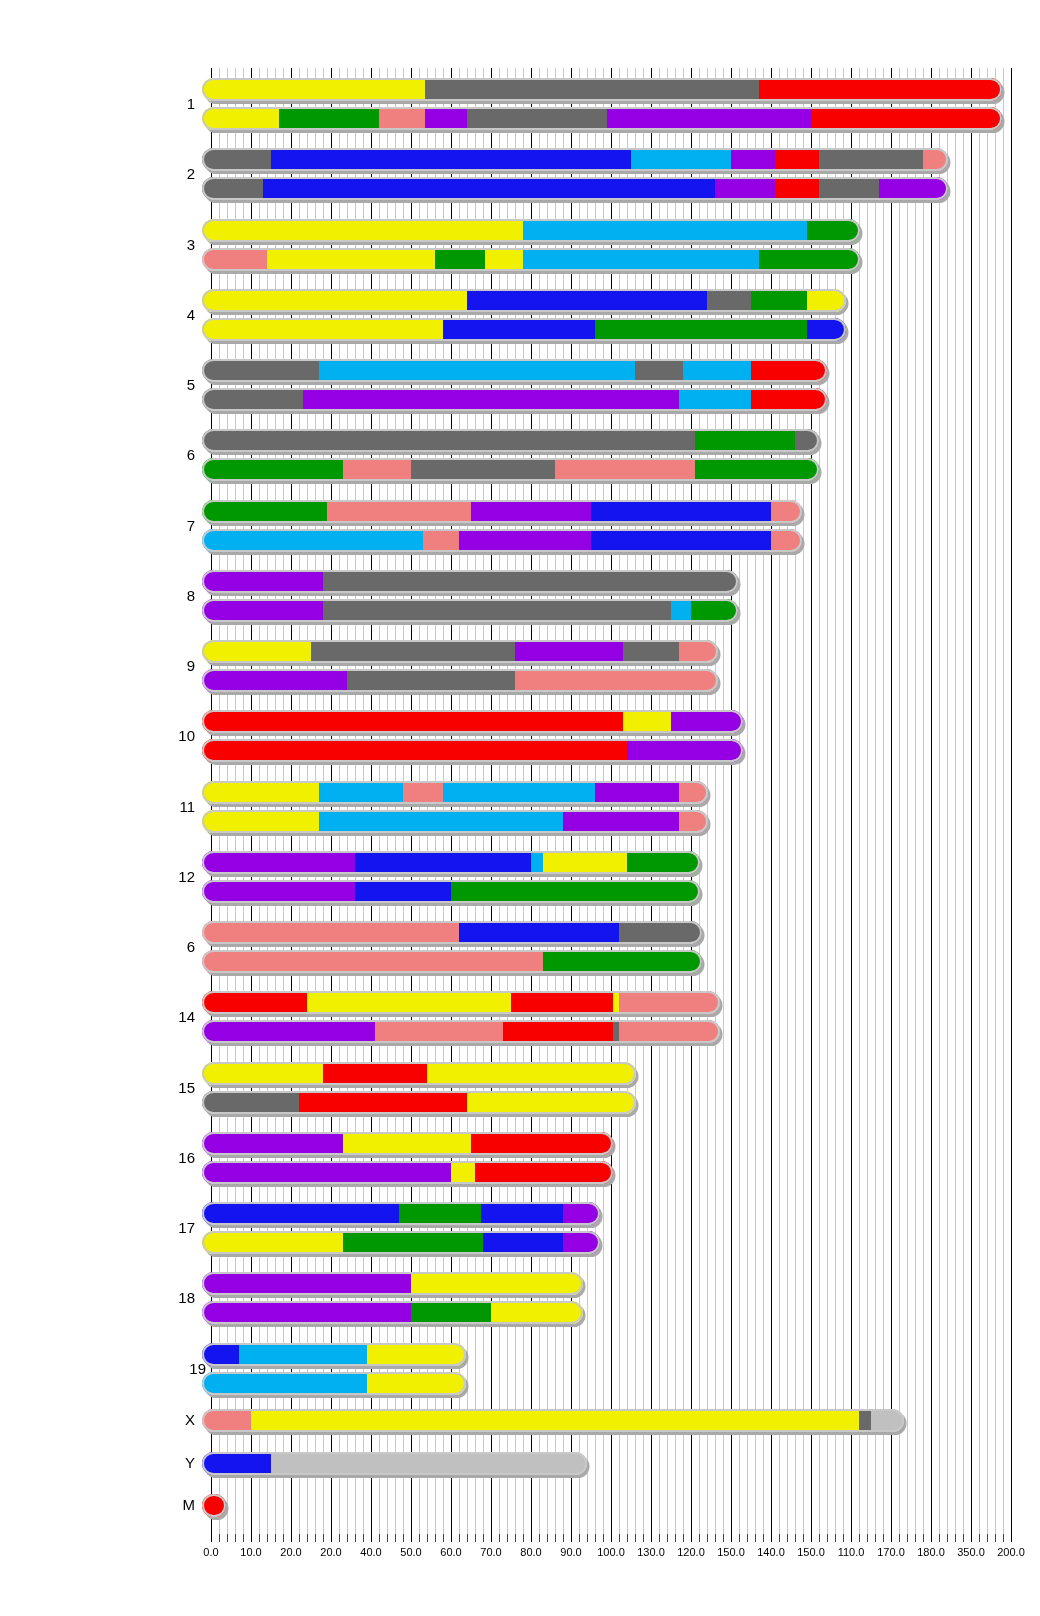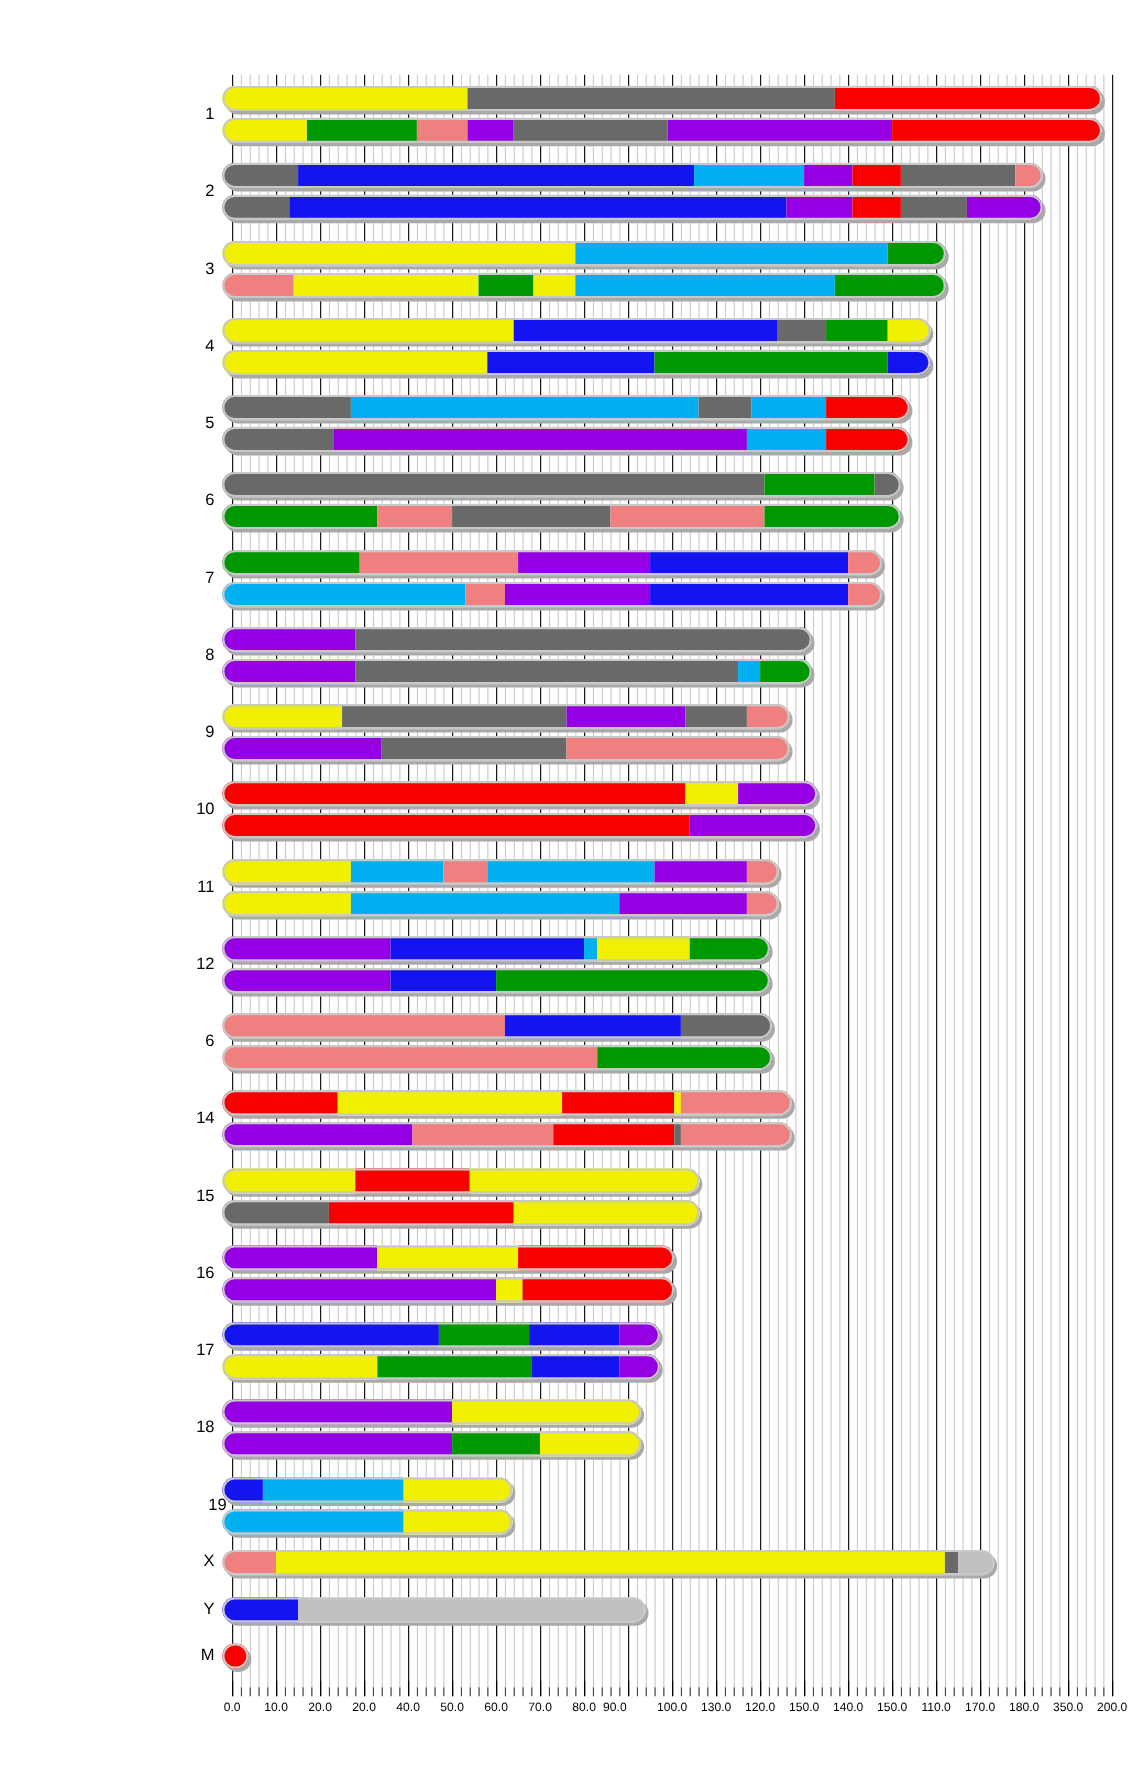--- a/index.html
+++ b/index.html
@@ -529,21 +529,21 @@
       <div class="tick" style="left: 1011px; top: 1528px; height: 14px; background: rgb(0, 0, 0);"></div>
       <div class="ticklabel" style="left: 186px; top: 1546px;">0.0</div>
       <div class="ticklabel" style="left: 226px; top: 1546px;">10.0</div>
       <div class="ticklabel" style="left: 266px; top: 1546px;">20.0</div>
       <div class="ticklabel" style="left: 306px; top: 1546px;">20.0</div>
       <div class="ticklabel" style="left: 346px; top: 1546px;">40.0</div>
       <div class="ticklabel" style="left: 386px; top: 1546px;">50.0</div>
       <div class="ticklabel" style="left: 426px; top: 1546px;">60.0</div>
       <div class="ticklabel" style="left: 466px; top: 1546px;">70.0</div>
       <div class="ticklabel" style="left: 506px; top: 1546px;">80.0</div>
-      <div class="ticklabel" style="left: 534px; top: 1546px;">90.0</div>
+      <div class="ticklabel" style="left: 546px; top: 1546px;">90.0</div>
       <div class="ticklabel" style="left: 586px; top: 1546px;">100.0</div>
       <div class="ticklabel" style="left: 626px; top: 1546px;">130.0</div>
       <div class="ticklabel" style="left: 666px; top: 1546px;">120.0</div>
       <div class="ticklabel" style="left: 706px; top: 1546px;">150.0</div>
       <div class="ticklabel" style="left: 746px; top: 1546px;">140.0</div>
       <div class="ticklabel" style="left: 786px; top: 1546px;">150.0</div>
       <div class="ticklabel" style="left: 826px; top: 1546px;">110.0</div>
       <div class="ticklabel" style="left: 866px; top: 1546px;">170.0</div>
       <div class="ticklabel" style="left: 906px; top: 1546px;">180.0</div>
       <div class="ticklabel" style="left: 946px; top: 1546px;">350.0</div>

